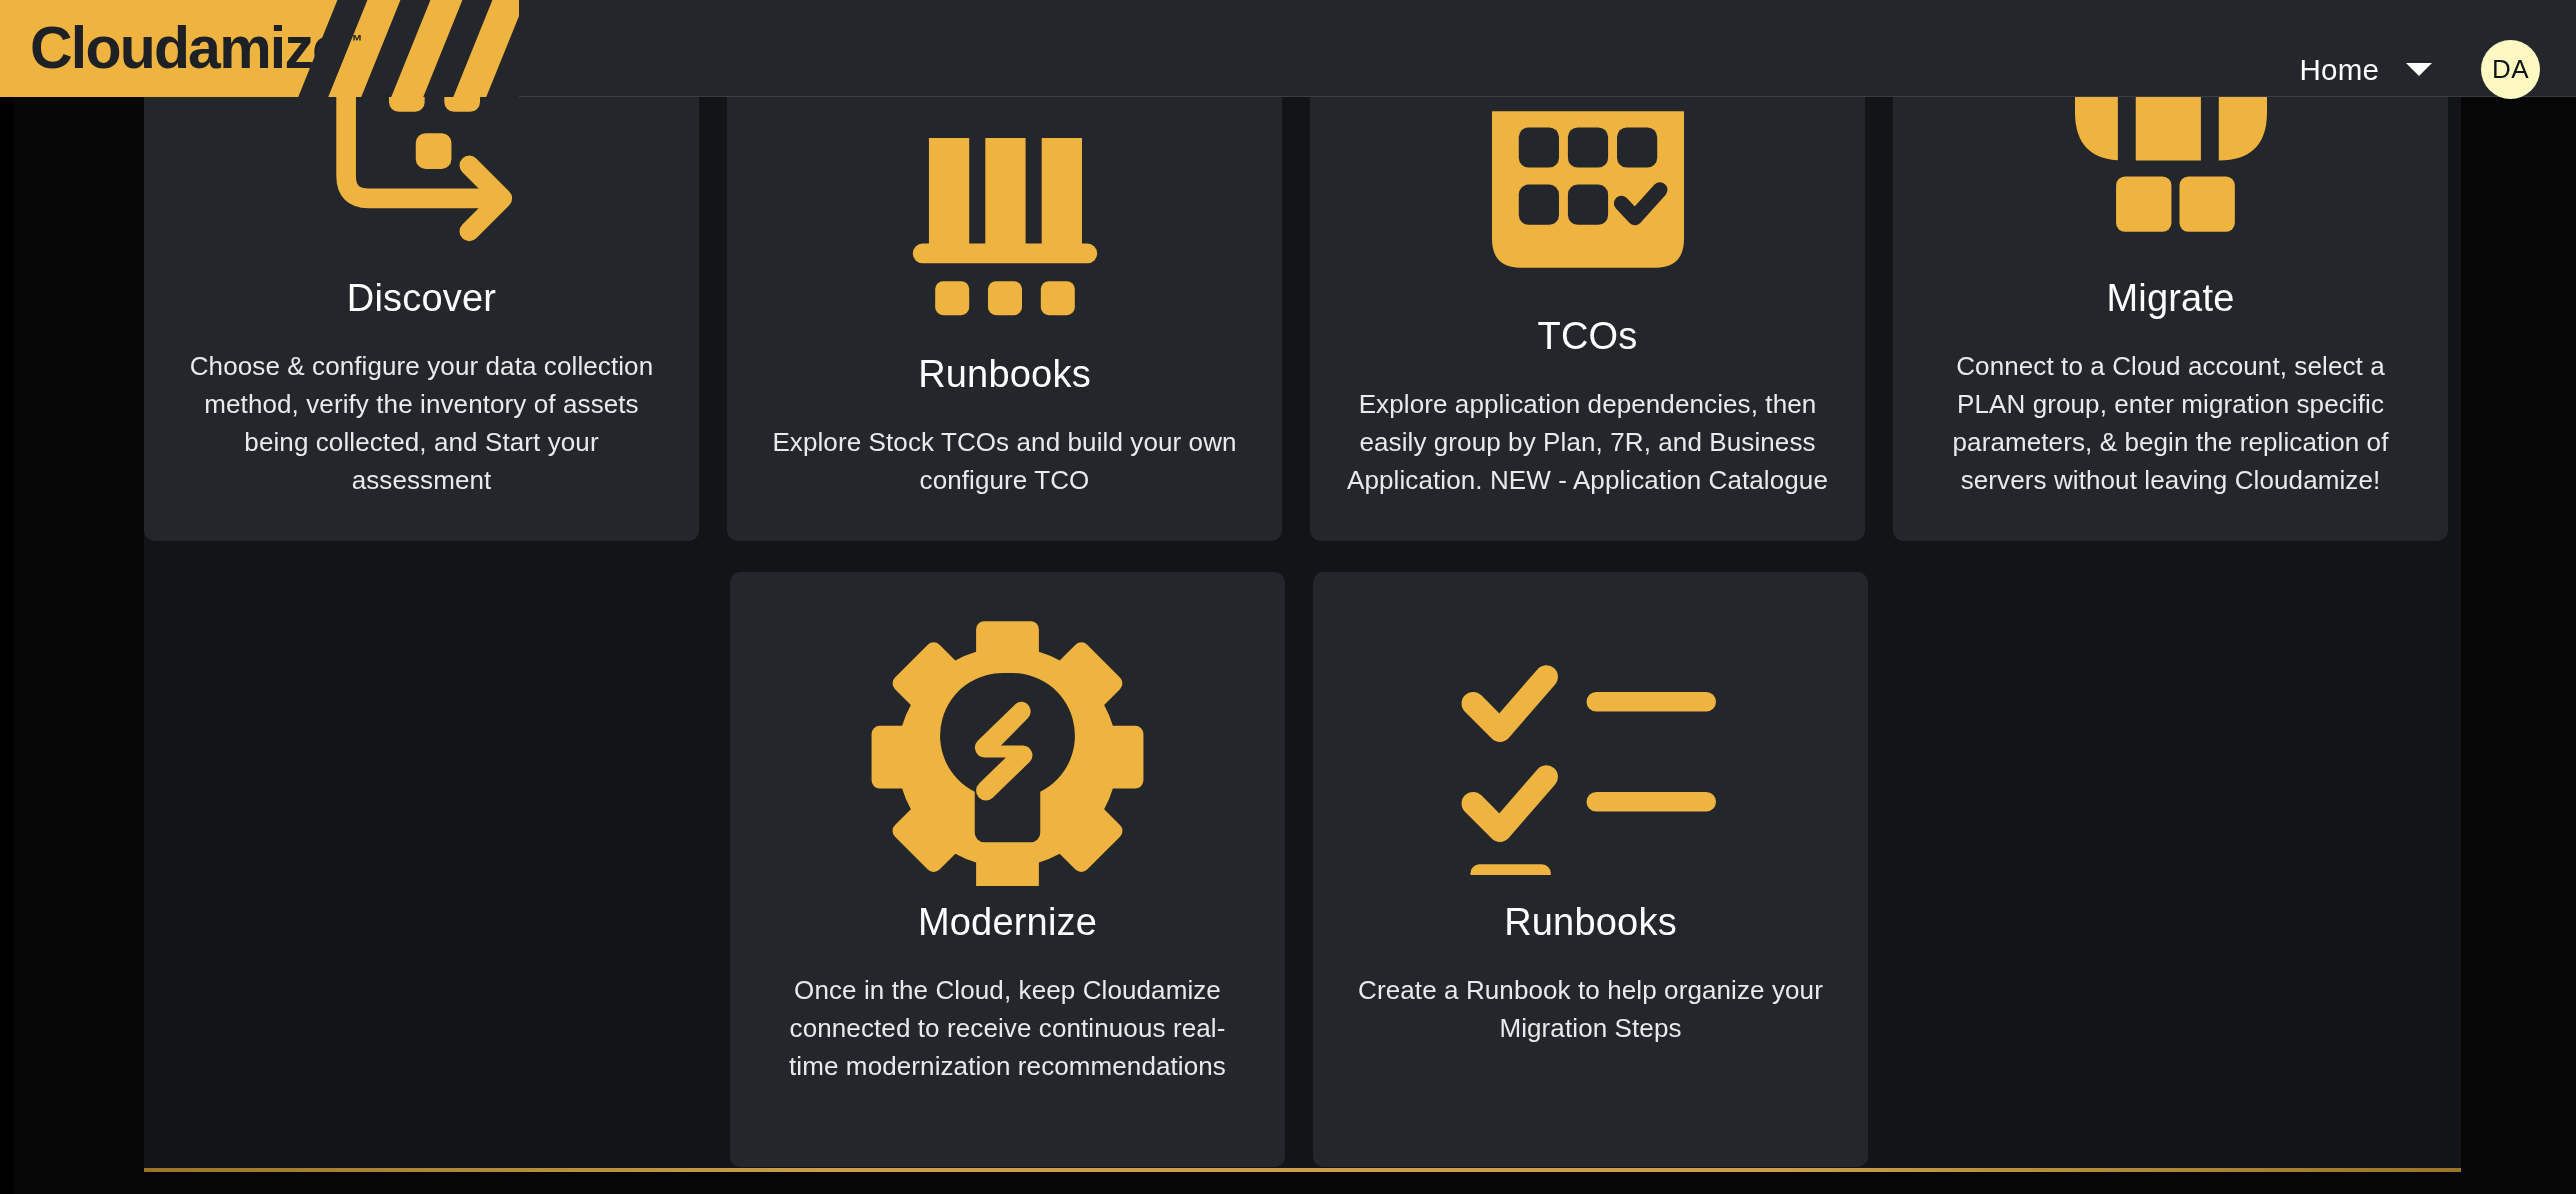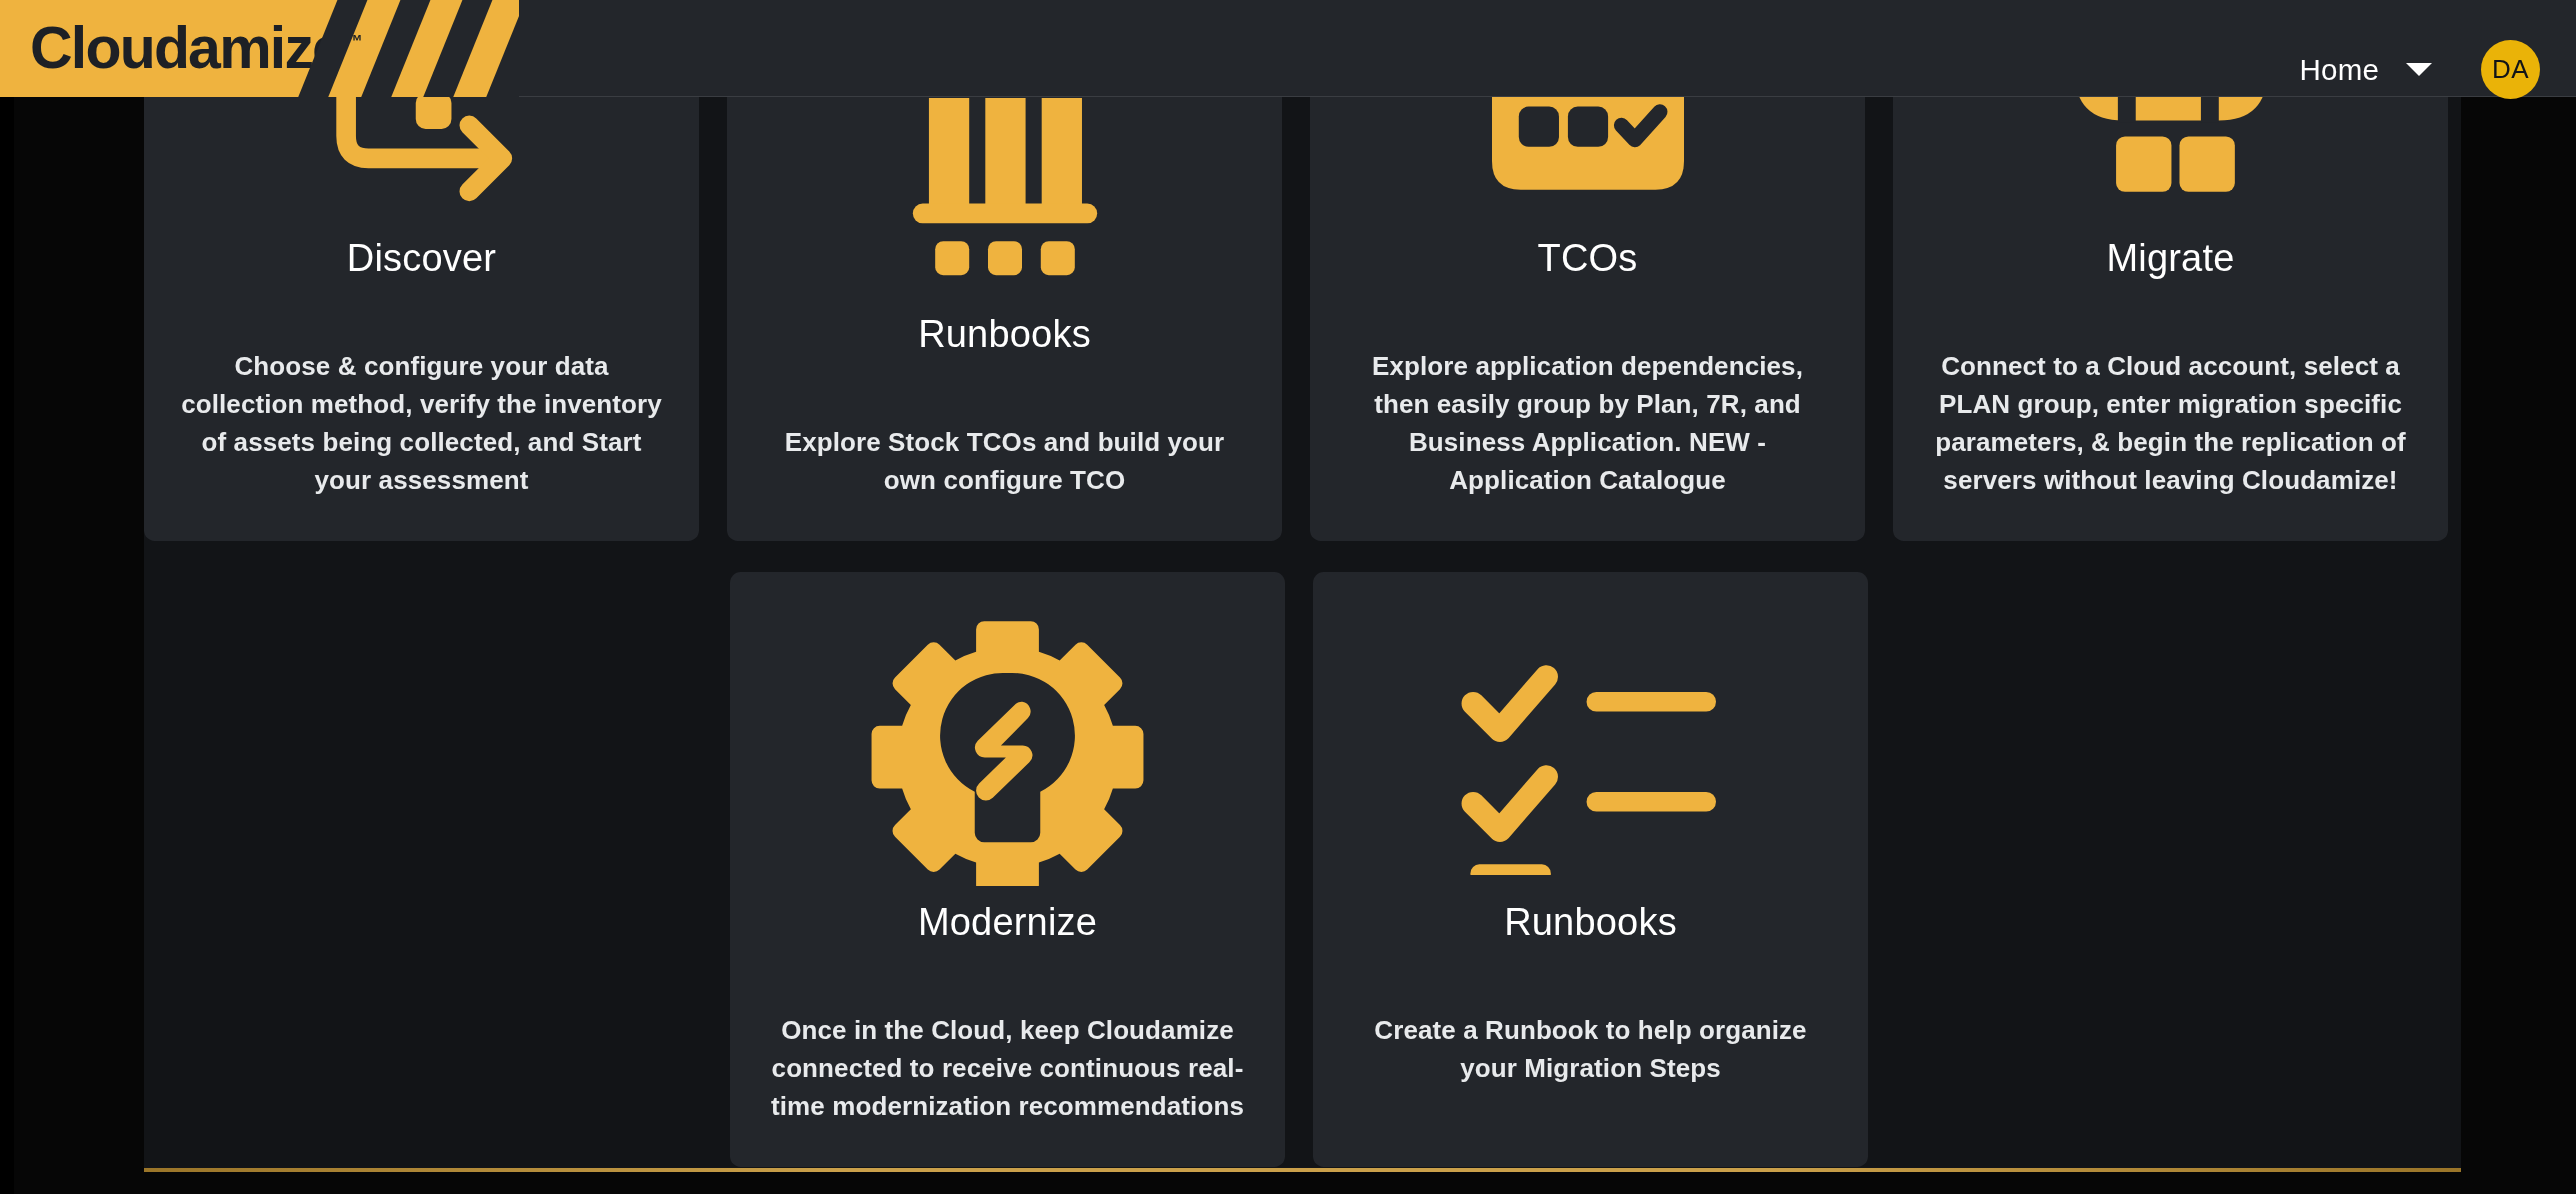--- a/index.html
+++ b/index.html
@@ -63,21 +63,21 @@
     color:#ffffff; font-size:29.5px; font-weight:400; letter-spacing:0.3px;
   }
   .caret{
     width:0; height:0;
     border-left:13.4px solid transparent;
     border-right:13.4px solid transparent;
     border-top:13.4px solid #ffffff;
   }
   .avatar{
     width:59px; height:59px; border-radius:50%;
-    background:#eab308; color:#111418;
+    background:#fef9c3; color:#111418;
     display:flex; align-items:center; justify-content:center;
     font-size:26px; font-weight:500; letter-spacing:0.4px;
     margin-left:29px; cursor:pointer;
   }
 
   
   .content{
     position:absolute; top:0; left:14px; width:2576px; height:1195px;
     background:#060606;
   }
@@ -114,24 +114,23 @@
     margin-bottom:9px;
     flex:none;
   }
   .card.r2 .card-icon{ height:295px; margin-bottom:3.6px; }
 
   .card-title{
     color:#ffffff; font-size:38px; font-weight:400;
     letter-spacing:0.2px; margin-bottom:27px; text-align:center;
   }
   .card-desc{
-    color:#e8eaec; font-size:26px; font-weight:700;
+    color:#e8eaec; font-size:26px; font-weight:400;
     line-height:1.47; text-align:center; letter-spacing:0.1px;
     max-width:483px;
-    margin-top:40px;
   }
   .card.r1 .card-desc{ margin-bottom:5.4px; }
 </style>
 </head>
 <body>
 
 <div class="content">
   <div class="page-bg"></div>
 
   <div class="grid-row row1">

